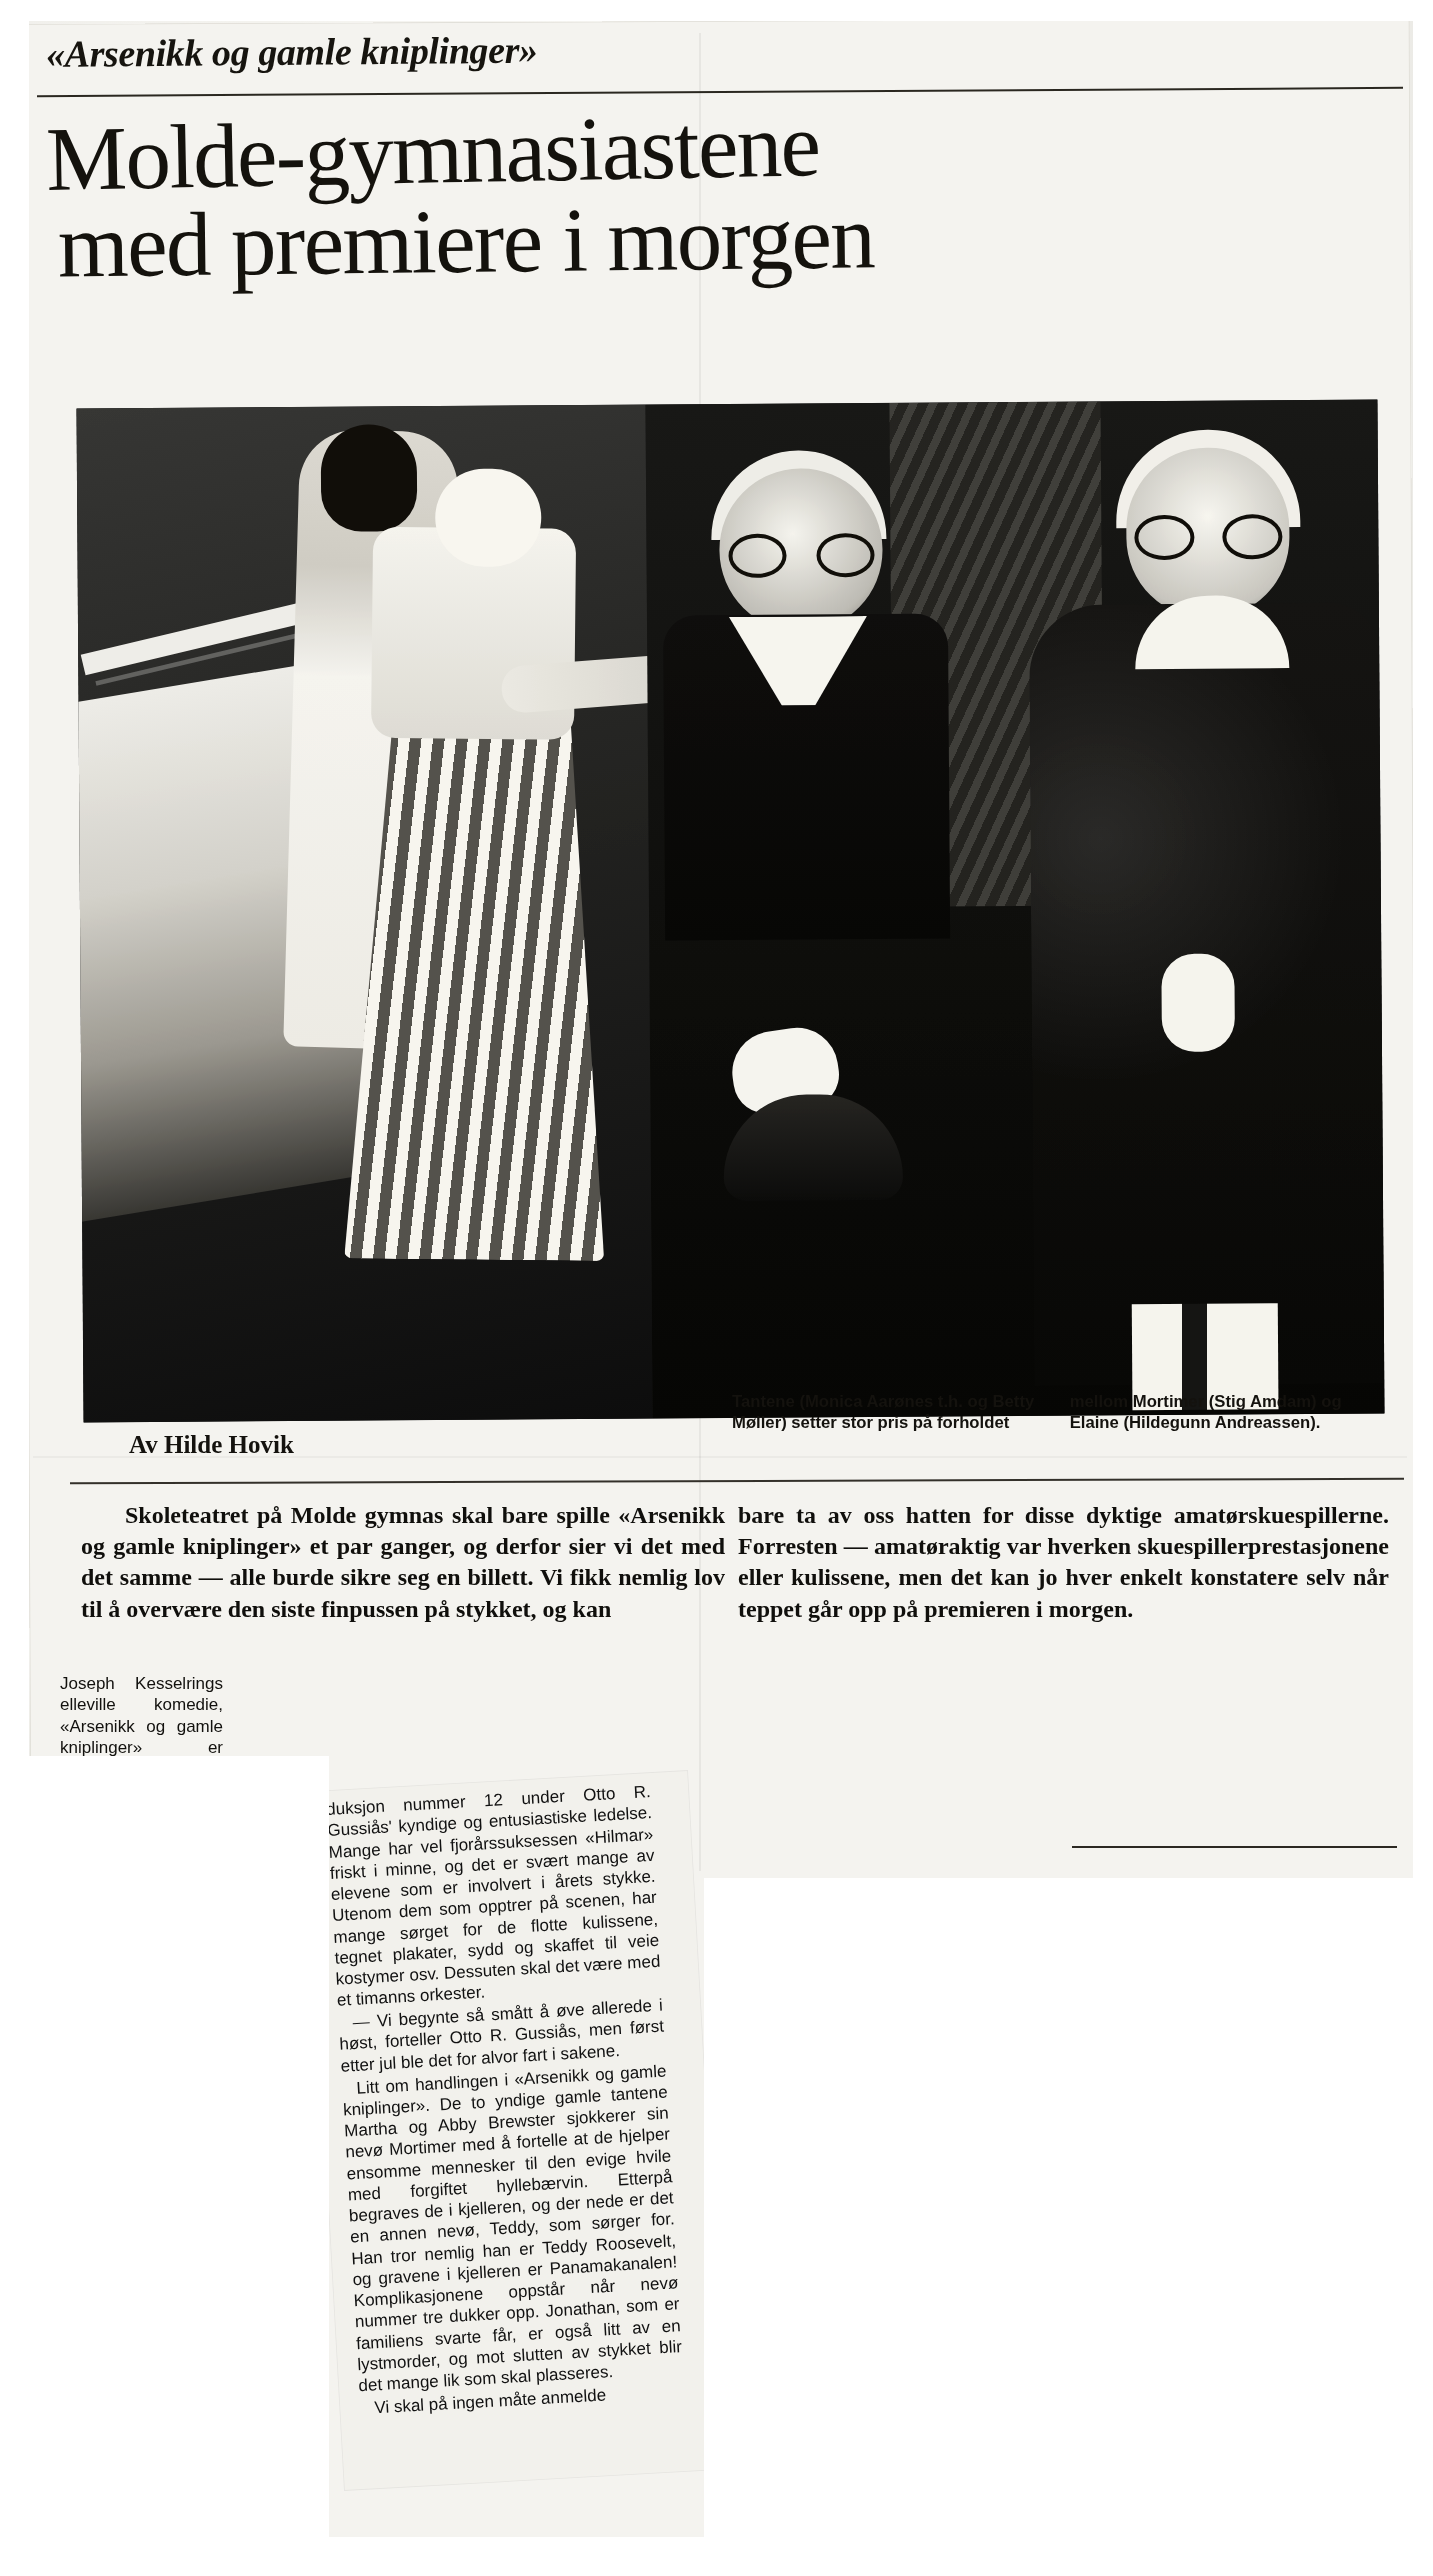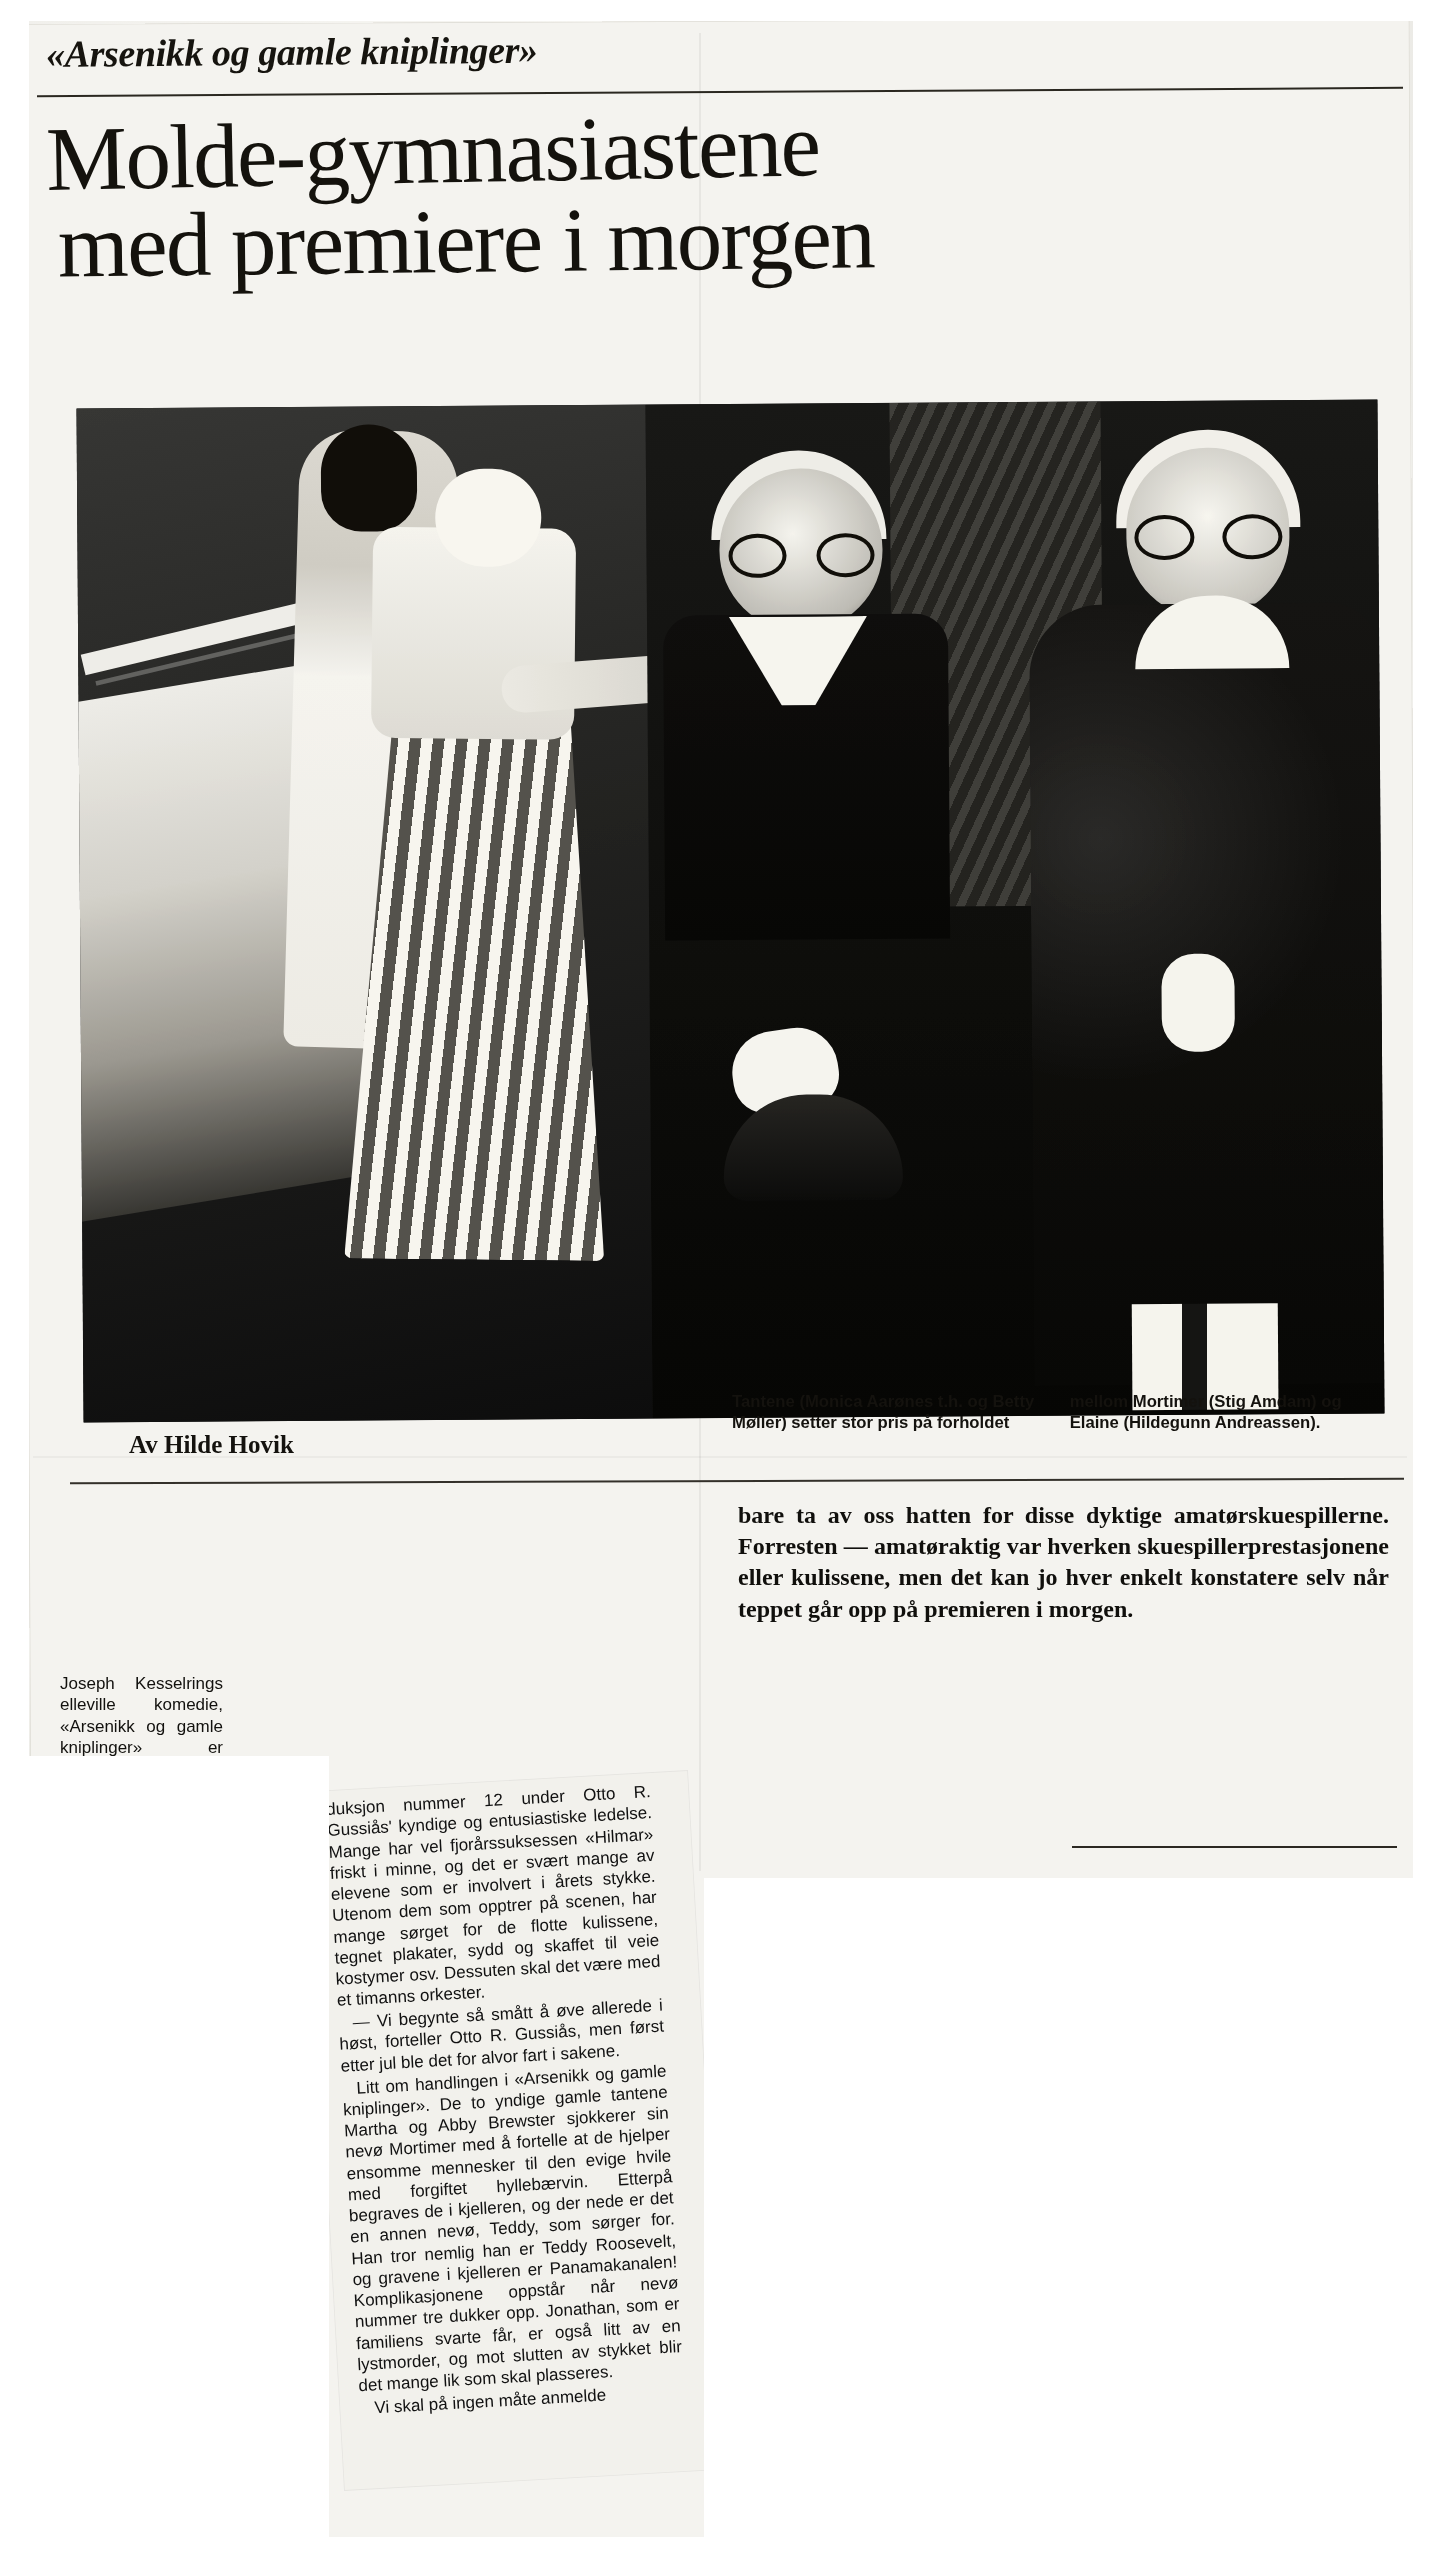--- a/index.html
+++ b/index.html
@@ -428,20 +428,21 @@
   </div>
 
   <div class="byline">Av Hilde Hovik</div>
   <div class="photo-caption">
     <span>Tantene (Monica Aarønes t.h. og Betty Møller) setter stor pris på forholdet mellom Mortimer (Stig</span>
     <span>Amdam) og Elaine (Hildegunn Andreassen).</span>
   </div>
 
   <div class="rule-mid"></div>
 
+  <div class="lead">Skoleteatret på Molde gymnas skal bare spille «Arsenikk og gamle kniplinger» et par ganger, og derfor sier vi det med det samme — alle burde sikre seg en billett. Vi fikk nemlig lov til å overvære den siste finpussen på stykket, og kan</div>
   <div class="right-lead">bare ta av oss hatten for disse dyktige amatørskuespillerne. Forresten — amatøraktig var hverken skuespillerprestasjonene eller kulissene, men det kan jo hver enkelt konstatere selv når teppet går opp på premieren i morgen.</div>
 
   <div class="col col-1">
     <p>Joseph Kesselrings elleville komedie, «Arsenikk og gamle kniplinger» er skoleteatrets pro-</p>
   </div>
 
 
   <div class="rule-bottom-right"></div>
 
   <div class="scrap">

